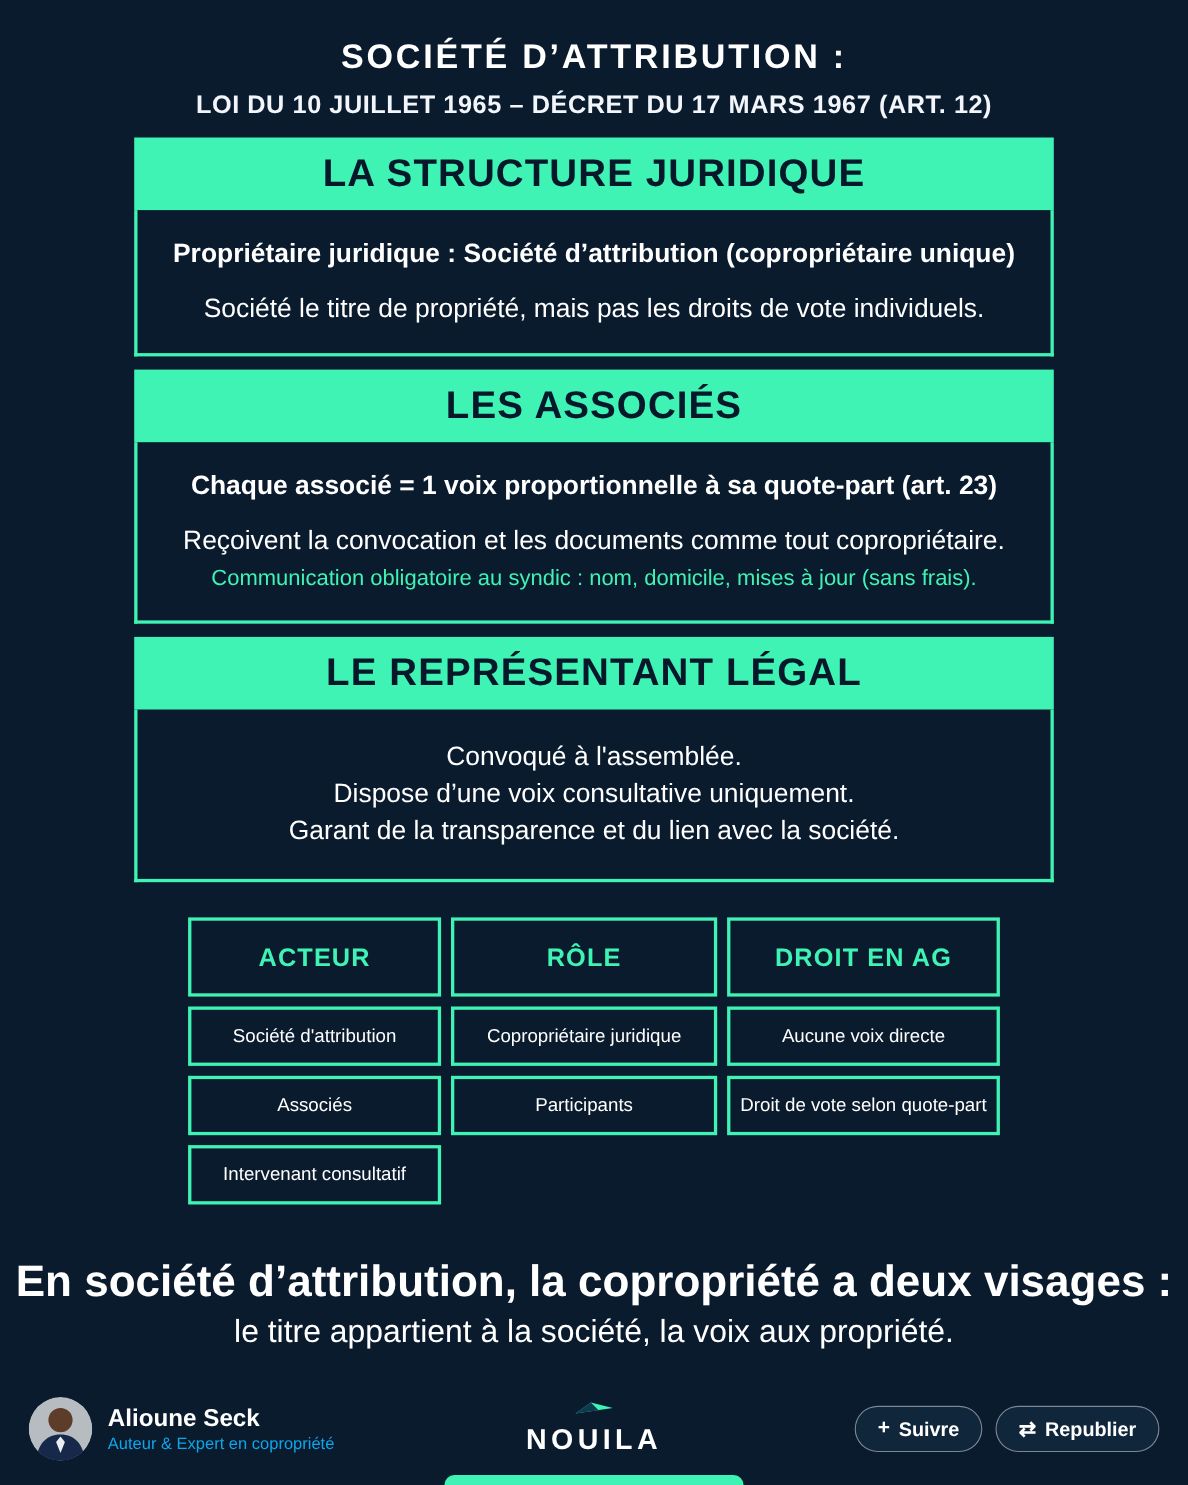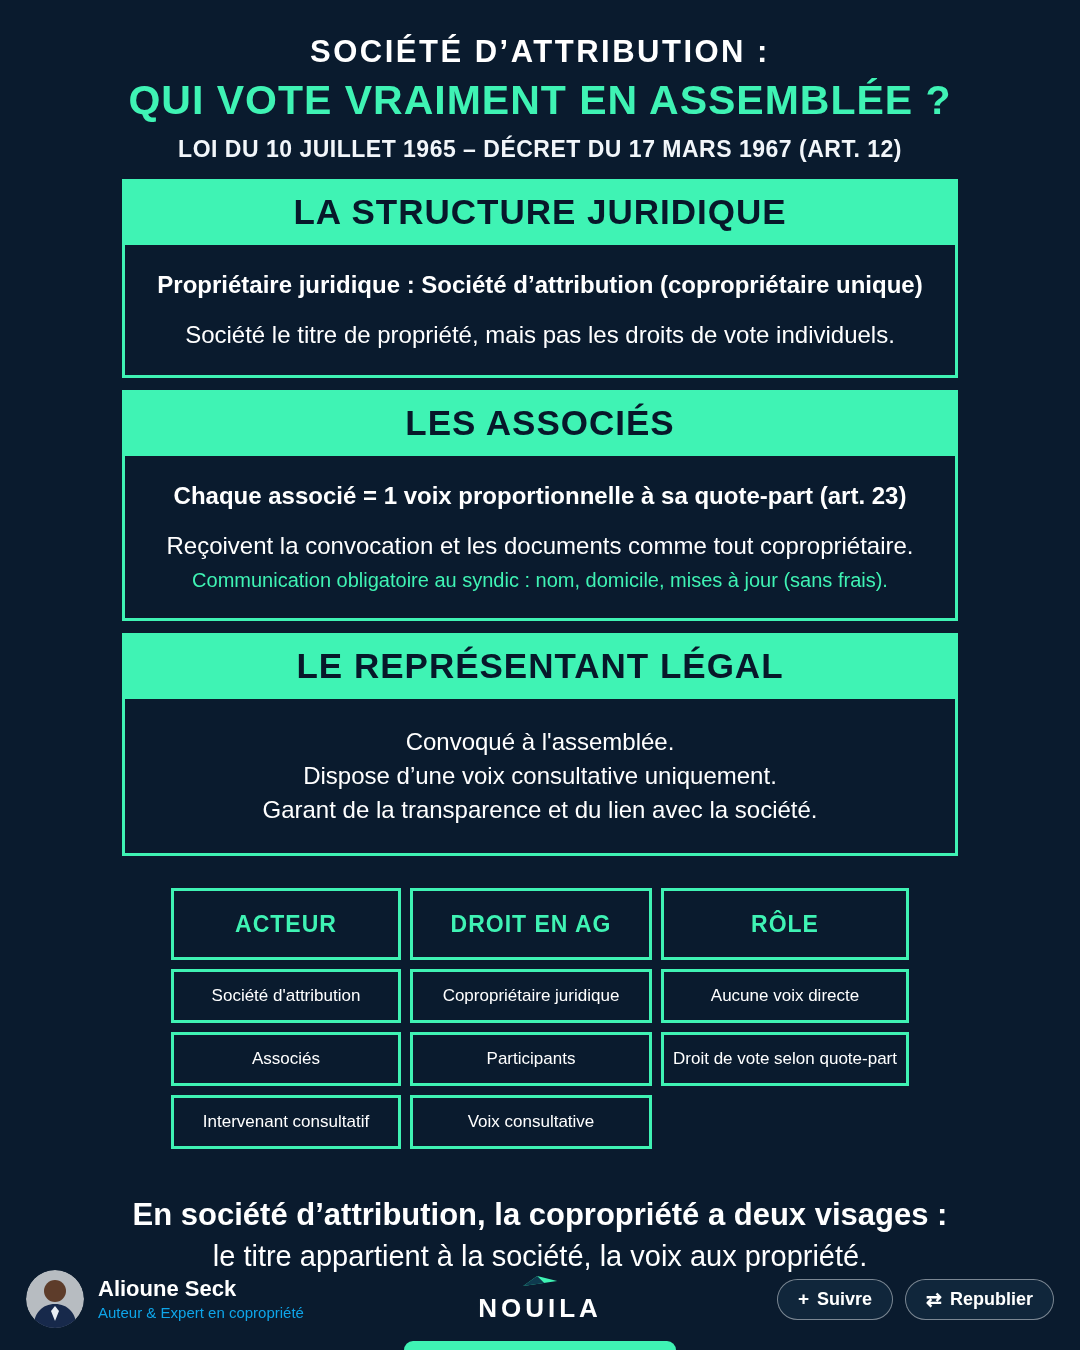--- a/index.html
+++ b/index.html
@@ -56,21 +56,21 @@
     background:var(--navy);
   }
   .cell.head{
     color:var(--accent); font-weight:800; font-size:23px;
     letter-spacing:1px; height:72px;
   }
   .cell.data{ font-size:17px; height:54px; padding:0 5px; }
 
   
   .conclusion{ text-align:center; margin-top:48px; }
-  .conclusion-bold{ font-size:31px; font-weight:800; }
+  .conclusion-bold{ font-size:40px; font-weight:800; }
   .conclusion-reg{ font-size:29px; margin-top:7px; }
 
   
   .footer{
     position:absolute; left:0; right:0; bottom:20px;
     display:flex; align-items:center; justify-content:space-between;
     padding:0 26px; height:62px;margin-top:34px;
   }
   .author{ display:flex; align-items:center; gap:14px; cursor:pointer; }
   .avatar{ width:58px; height:58px; border-radius:50%; overflow:hidden; flex:0 0 auto; }
@@ -100,21 +100,20 @@
     background:var(--accent);
   }
 </style>
 </head>
 <body>
 
 <div class="page">
 
   <header class="header">
     <div class="title1">SOCIÉTÉ D’ATTRIBUTION :</div>
-    <div class="title2">QUI VOTE VRAIMENT EN ASSEMBLÉE ?</div>
     <div class="subtitle">LOI DU 10 JUILLET 1965 – DÉCRET DU 17 MARS 1967 (ART. 12)</div>
   </header>
 
   <section class="card first">
     <div class="card-header">LA STRUCTURE JURIDIQUE</div>
     <div class="card-body">
       <p class="lead">Propriétaire juridique : Société d’attribution (copropriétaire unique)</p>
       <p class="body-text">Société le titre de propriété, mais pas les droits de vote individuels.</p>
     </div>
   </section>
@@ -132,33 +131,32 @@
     <div class="card-header">LE REPRÉSENTANT LÉGAL</div>
     <div class="card-body">
       <p class="card-line">Convoqué à l'assemblée.</p>
       <p class="card-line">Dispose d’une voix consultative uniquement.</p>
       <p class="card-line">Garant de la transparence et du lien avec la société.</p>
     </div>
   </section>
 
   <div class="table">
     <div class="cell head">ACTEUR</div>
+    <div class="cell head">RÔLE</div>
     <div class="cell head">DROIT EN AG</div>
-    <div class="cell head">RÔLE</div>
 
     <div class="cell data">Société d'attribution</div>
     <div class="cell data">Copropriétaire juridique</div>
     <div class="cell data">Aucune voix directe</div>
 
     <div class="cell data">Associés</div>
     <div class="cell data">Participants</div>
     <div class="cell data">Droit de vote selon quote-part</div>
 
     <div class="cell data">Intervenant consultatif</div>
-    <div class="cell data">Voix consultative</div>
   </div>
 
   <div class="conclusion">
     <div class="conclusion-bold">En société d’attribution, la copropriété a deux visages :</div>
     <div class="conclusion-reg">le titre appartient à la société, la voix aux propriété.</div>
   </div>
 
   <footer class="footer">
 
     <div class="author">

